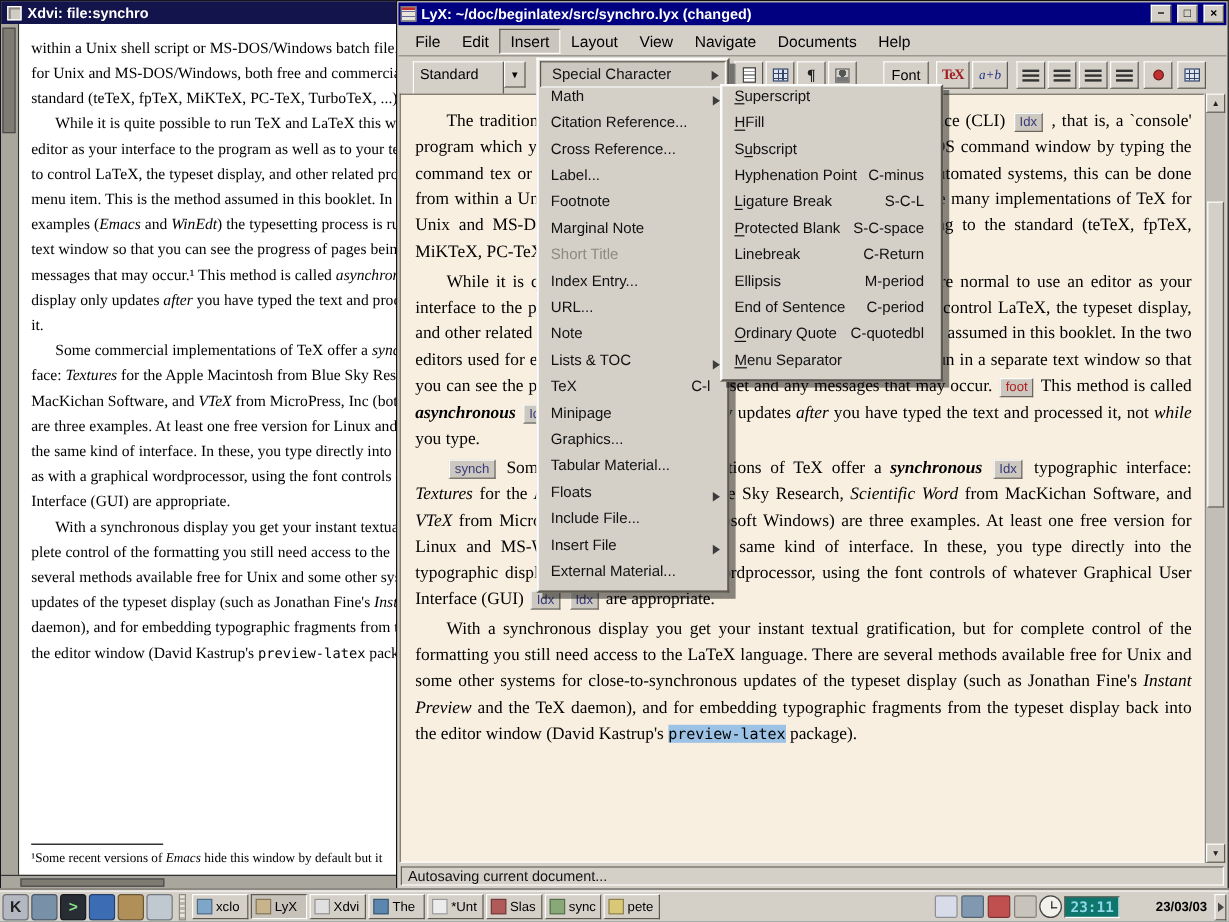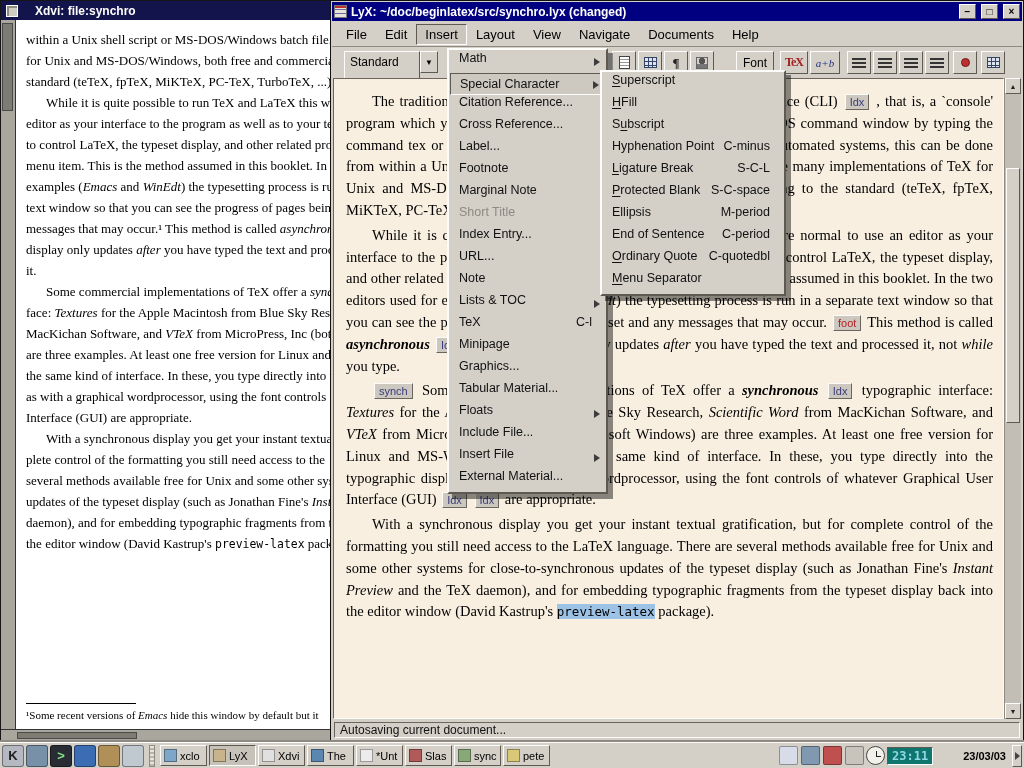--- a/index.html
+++ b/index.html
@@ -5,21 +5,21 @@
   html,body{margin:0;padding:0;width:1024px;height:768px;overflow:hidden;
     background:#39656f;font-family:"Liberation Sans",sans-serif;}
   *{box-sizing:border-box;}
   .bvl-out{border:1px solid;border-color:#fcfcfa #5e5a52 #5e5a52 #fcfcfa;}
   .bvl-in{border:1px solid;border-color:#5e5a52 #fcfcfa #fcfcfa #5e5a52;}
 
   
   #xdvi-win{position:absolute;left:0;top:0;width:332px;height:742px;
     background:#cfccc4;border:1px solid #15151a;z-index:1;}
   #xdvi-title{height:19px;background:#14144c;color:#fff;display:flex;align-items:center;
-    gap:17px;padding:0 5px;font:bold 12px "Liberation Sans",sans-serif;}
+    gap:5px;padding:0 5px;font:bold 12px "Liberation Sans",sans-serif;}
   .xdvi-ticon{width:12px;height:12px;background:#cfccc4;border:1px solid #fff;
     box-shadow:inset 2px 2px 0 #8e8a82;flex:none;}
   #xdvi-vscroll{position:absolute;left:0;top:19px;width:15px;bottom:12px;
     background:#a9a69e;border-right:1px solid #333;}
   #xdvi-vthumb{position:absolute;left:1px;right:2px;top:3px;height:88px;
     background:#7e7b73;border:1px solid #4a4a4a;}
   #xdvi-hscroll{position:absolute;left:0;right:0;bottom:0;height:12px;
     background:#a9a69e;border-top:1px solid #333;}
   #xdvi-hthumb{position:absolute;left:16px;width:120px;top:2px;bottom:2px;
     background:#7e7b73;border:1px solid #4a4a4a;}
@@ -264,22 +264,22 @@
     <div class="sc-arrow bvl-out" id="sc-up">▲</div>
     <div id="sc-thumb" class="bvl-out"></div>
     <div class="sc-arrow bvl-out" id="sc-dn">▼</div>
   </div>
   <div id="lyx-status">
     <div id="status-box">Autosaving current document...</div>
   </div>
 </div>
 
 <div id="insert-menu" class="popup-menu">
+    <div class="mi hl"><span class="lbl">Special Character</span><span class="arr"></span></div>
     <div class="mi"><span class="lbl">Math</span><span class="arr"></span></div>
-    <div class="mi hl"><span class="lbl">Special Character</span><span class="arr"></span></div>
     <div class="mi"><span class="lbl">Citation Reference...</span></div>
     <div class="mi"><span class="lbl">Cross Reference...</span></div>
     <div class="mi"><span class="lbl">Label...</span></div>
     <div class="mi"><span class="lbl">Footnote</span></div>
     <div class="mi"><span class="lbl">Marginal Note</span></div>
     <div class="mi dis"><span class="lbl">Short Title</span></div>
     <div class="mi"><span class="lbl">Index Entry...</span></div>
     <div class="mi"><span class="lbl">URL...</span></div>
     <div class="mi"><span class="lbl">Note</span></div>
     <div class="mi"><span class="lbl">Lists &amp; TOC</span><span class="arr"></span></div>
@@ -292,20 +292,21 @@
     <div class="mi"><span class="lbl">Insert File</span><span class="arr"></span></div>
     <div class="mi"><span class="lbl">External Material...</span></div>
   </div>
 <div id="special-menu" class="popup-menu">
     <div class="mi"><span class="lbl"><u>S</u>uperscript</span></div>
     <div class="mi"><span class="lbl"><u>H</u>Fill</span></div>
     <div class="mi"><span class="lbl">S<u>u</u>bscript</span></div>
     <div class="mi"><span class="lbl">Hyphenation Point</span><span class="sc">C-minus</span></div>
     <div class="mi"><span class="lbl"><u>L</u>igature Break</span><span class="sc">S-C-L</span></div>
     <div class="mi"><span class="lbl"><u>P</u>rotected Blank</span><span class="sc">S-C-space</span></div>
+    <div class="mi"><span class="lbl">Linebreak</span><span class="sc">C-Return</span></div>
     <div class="mi"><span class="lbl">Ellipsis</span><span class="sc">M-period</span></div>
     <div class="mi"><span class="lbl">End of Sentence</span><span class="sc">C-period</span></div>
     <div class="mi"><span class="lbl"><u>O</u>rdinary Quote</span><span class="sc">C-quotedbl</span></div>
     <div class="mi"><span class="lbl"><u>M</u>enu Separator</span></div>
   </div>
 
 <div id="taskbar">
   <span id="launchers" style="display:flex;gap:2px;">
       <span class="pl-ic" style="background: rgb(180, 184, 192); color: rgb(32, 32, 32);">K</span>
       <span class="pl-ic" style="background: rgb(120, 144, 168); color: rgb(232, 238, 244);"></span>

